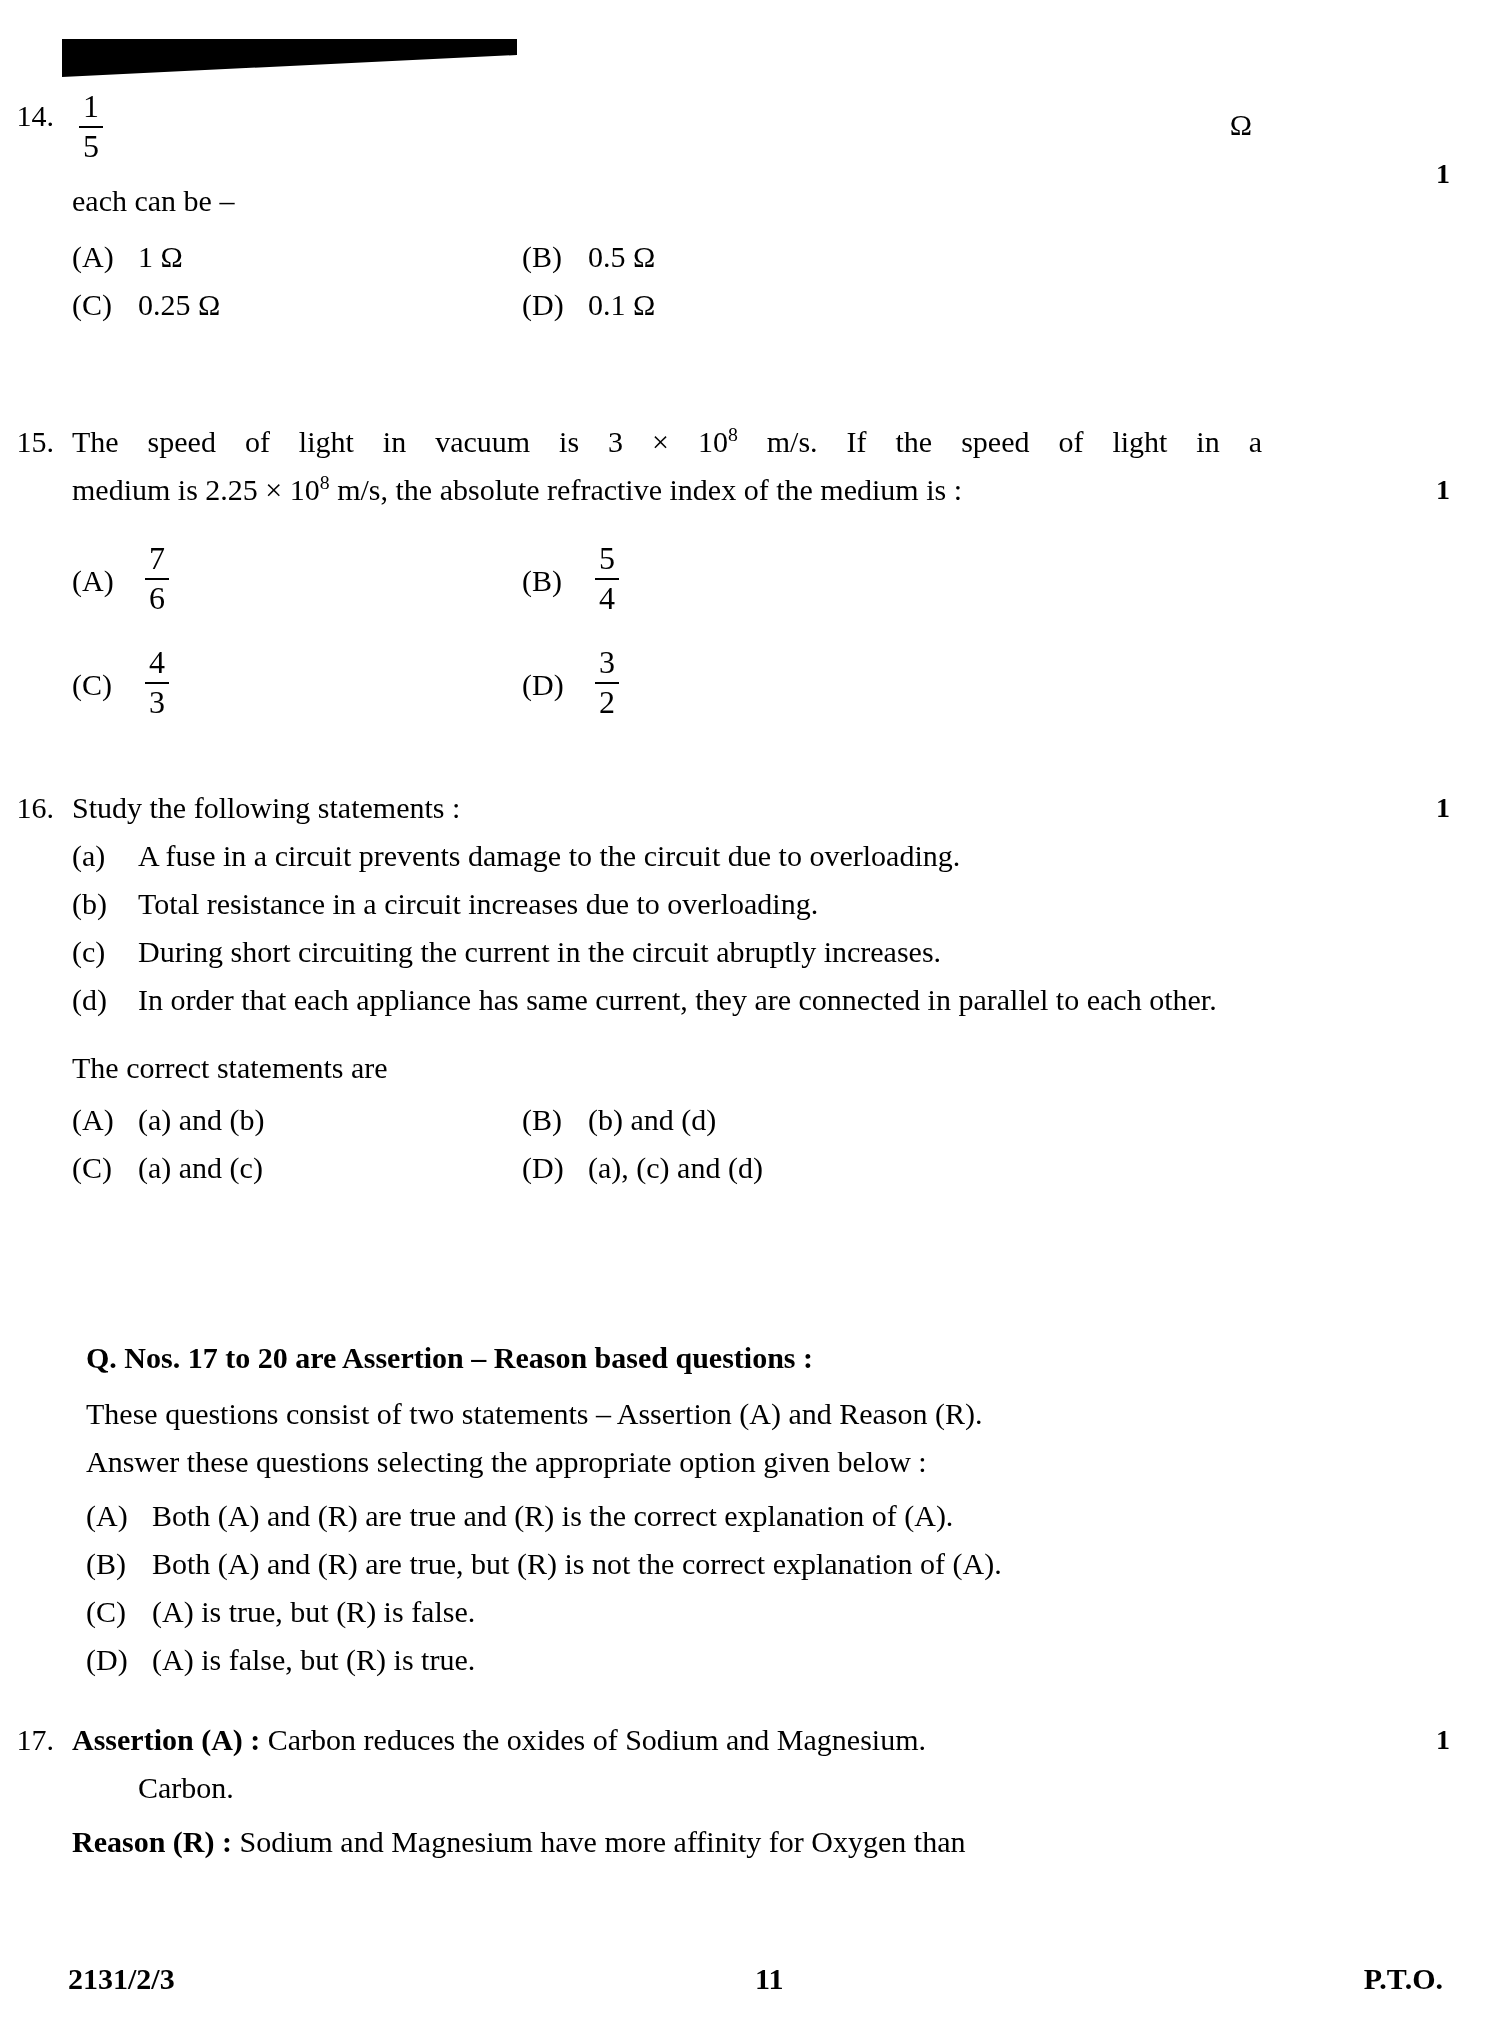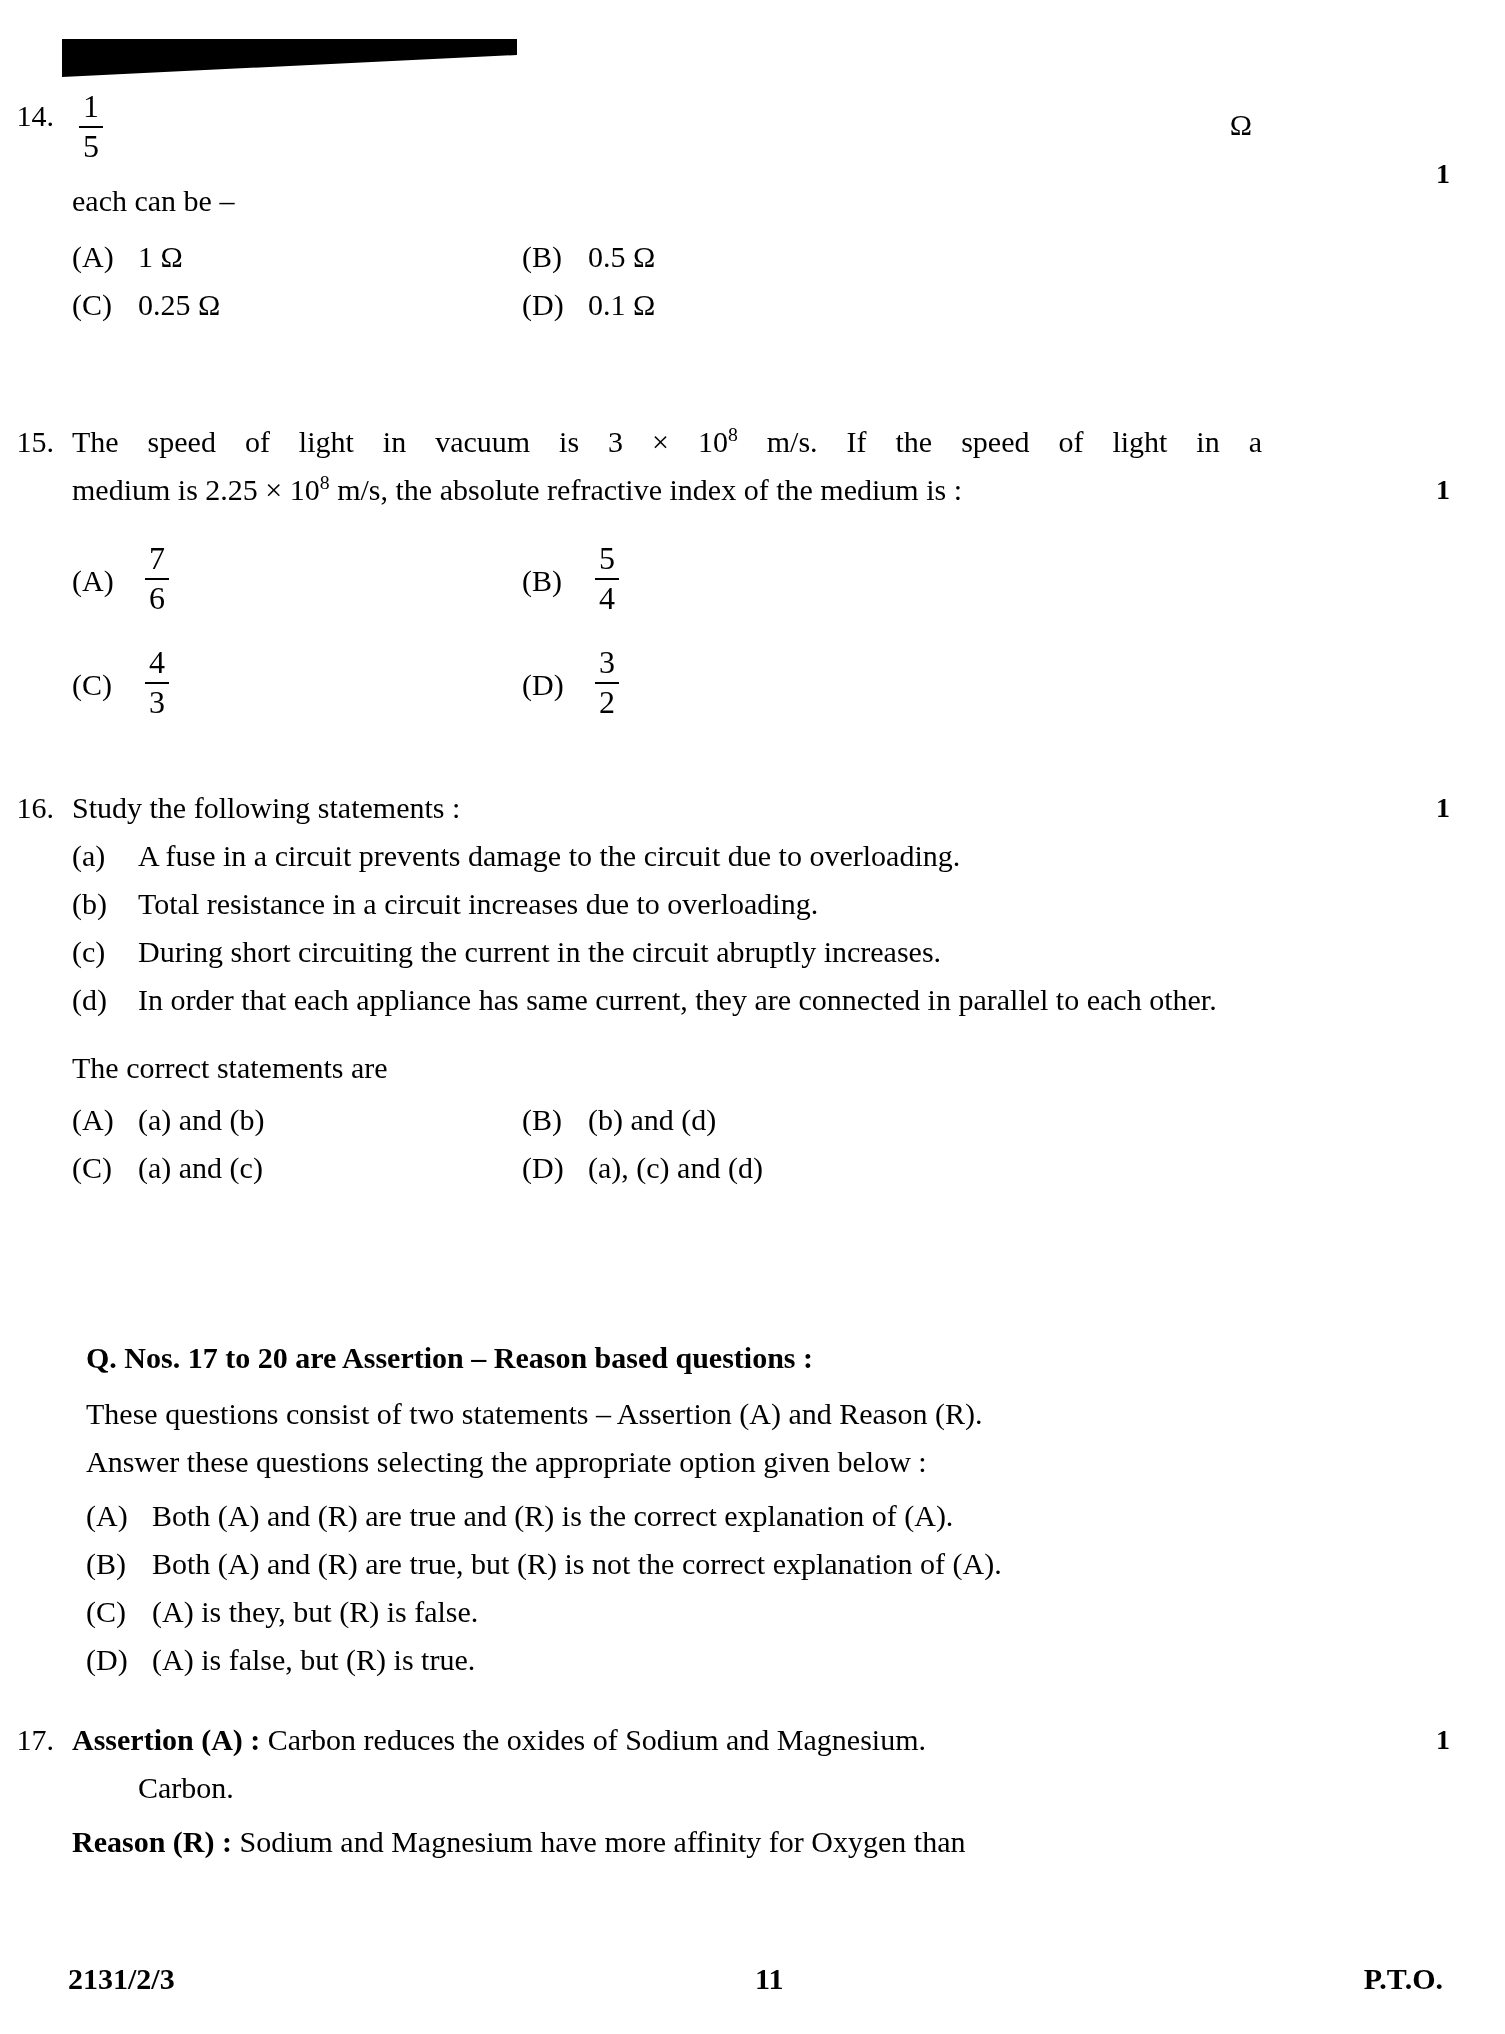--- a/index.html
+++ b/index.html
@@ -322,21 +322,21 @@
           <div class="ar-opt">
             <span class="ar-opt-label">(A)</span>
             <span>Both (A) and (R) are true and (R) is the correct explanation of (A).</span>
           </div>
           <div class="ar-opt">
             <span class="ar-opt-label">(B)</span>
             <span>Both (A) and (R) are true, but (R) is not the correct explanation of (A).</span>
           </div>
           <div class="ar-opt">
             <span class="ar-opt-label">(C)</span>
-            <span>(A) is they, but (R) is false.</span>
+            <span>(A) is true, but (R) is false.</span>
           </div>
           <div class="ar-opt">
             <span class="ar-opt-label">(D)</span>
             <span>(A) is false, but (R) is true.</span>
           </div>
         </div>
       </div>
     </div>
   </div>
 

